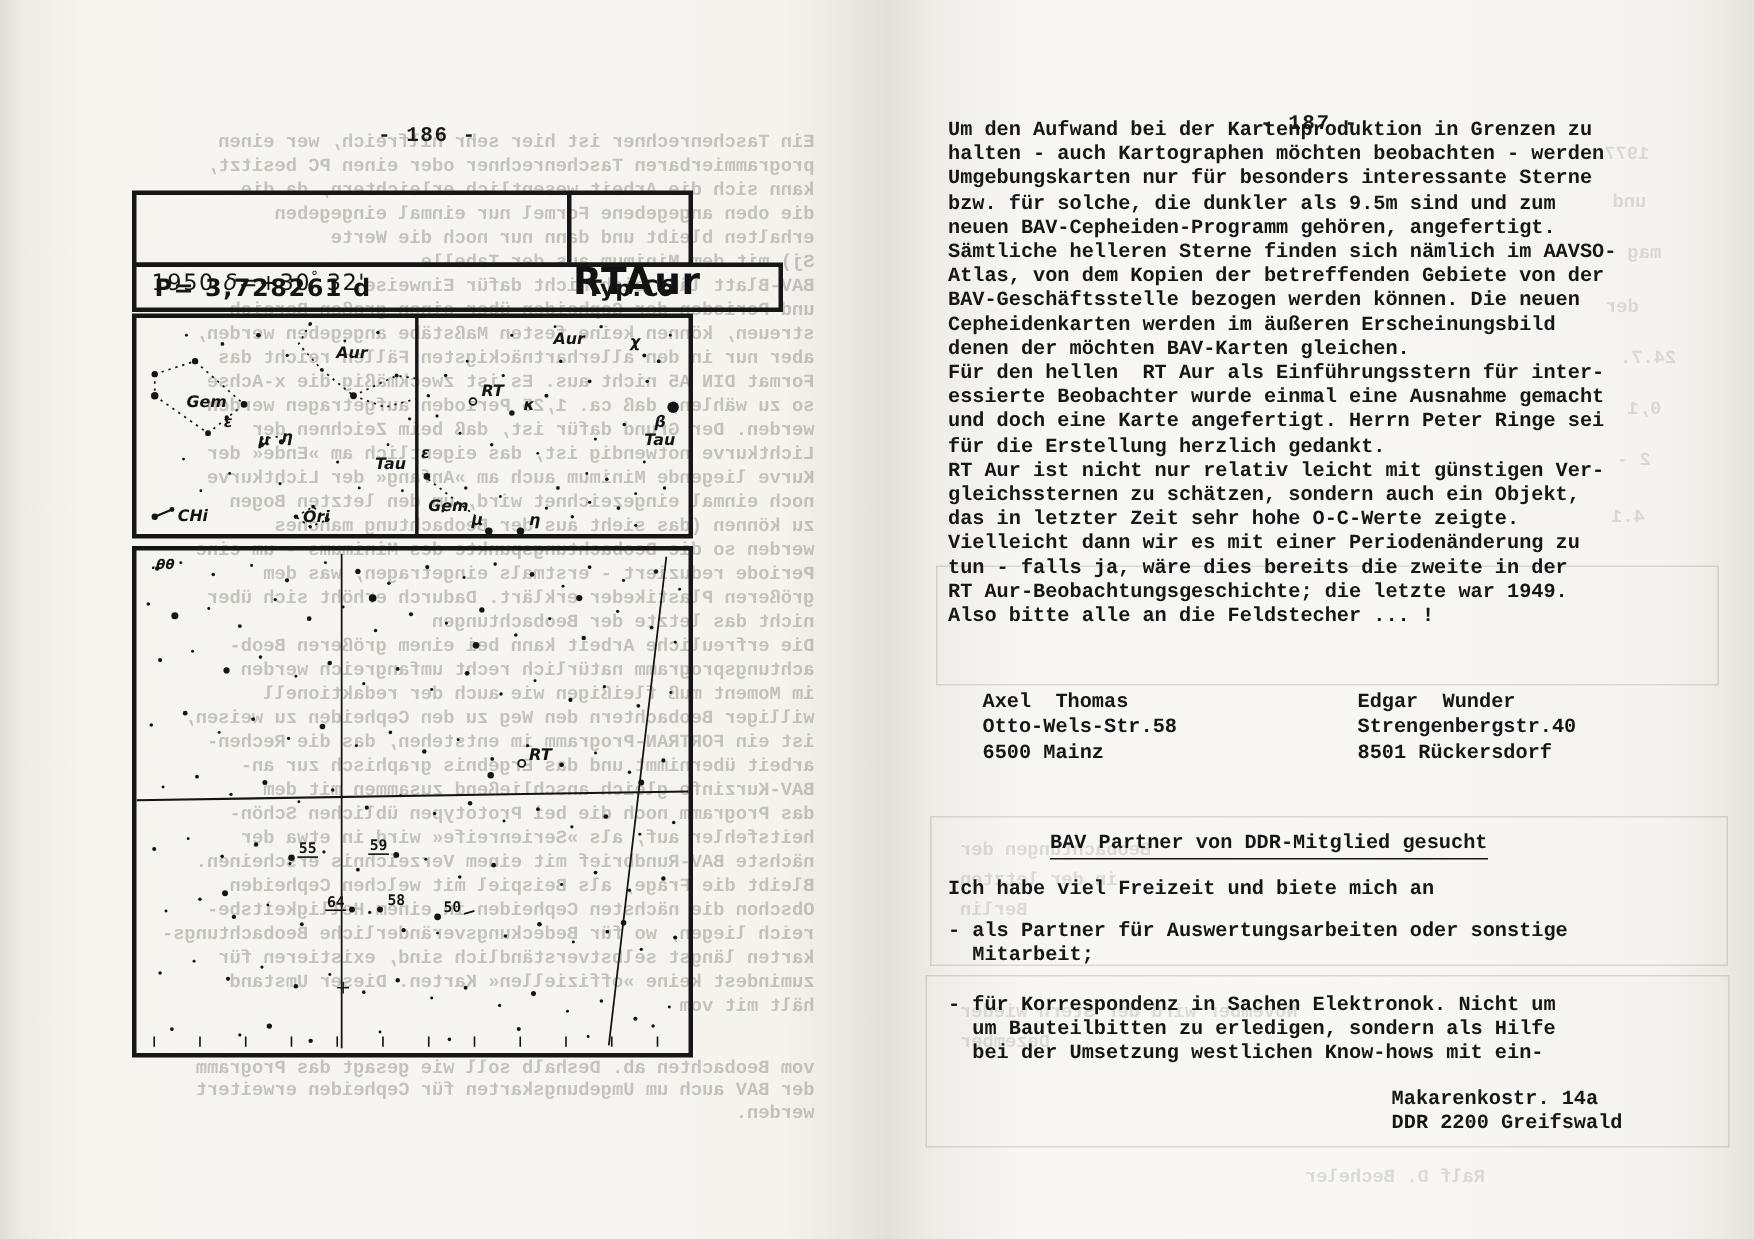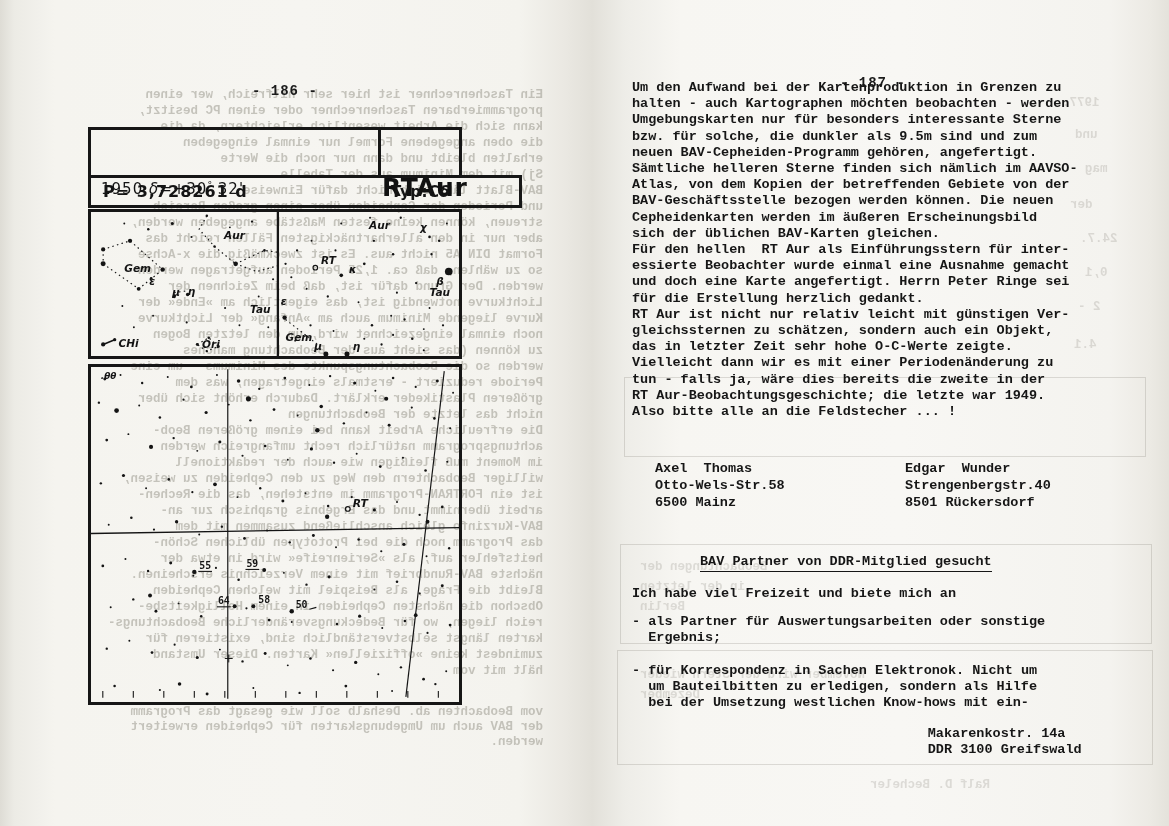--- a/index.html
+++ b/index.html
@@ -424,21 +424,21 @@
   <div class="rp-text" style="left:632px;top:80px;">
       <div class="tline">Um den Aufwand bei der Kartenproduktion in Grenzen zu</div>
       <div class="tline">halten - auch Kartographen möchten beobachten - werden</div>
       <div class="tline">Umgebungskarten nur für besonders interessante Sterne</div>
       <div class="tline">bzw. für solche, die dunkler als 9.5m sind und zum</div>
       <div class="tline">neuen BAV-Cepheiden-Programm gehören, angefertigt.</div>
       <div class="tline">Sämtliche helleren Sterne finden sich nämlich im AAVSO-</div>
       <div class="tline">Atlas, von dem Kopien der betreffenden Gebiete von der</div>
       <div class="tline">BAV-Geschäftsstelle bezogen werden können. Die neuen</div>
       <div class="tline">Cepheidenkarten werden im äußeren Erscheinungsbild</div>
-      <div class="tline">sich der üblichen BAV-Karten gleichen.</div>
+      <div class="tline">denen der möchten BAV-Karten gleichen.</div>
       <div class="tline">Für den hellen  RT Aur als Einführungsstern für inter-</div>
       <div class="tline">essierte Beobachter wurde einmal eine Ausnahme gemacht</div>
       <div class="tline">und doch eine Karte angefertigt. Herrn Peter Ringe sei</div>
       <div class="tline">für die Erstellung herzlich gedankt.</div>
       <div class="tline">RT Aur ist nicht nur relativ leicht mit günstigen Ver-</div>
       <div class="tline">gleichssternen zu schätzen, sondern auch ein Objekt,</div>
       <div class="tline">das in letzter Zeit sehr hohe O-C-Werte zeigte.</div>
       <div class="tline">Vielleicht dann wir es mit einer Periodenänderung zu</div>
       <div class="tline">tun - falls ja, wäre dies bereits die zweite in der</div>
       <div class="tline">RT Aur-Beobachtungsgeschichte; die letzte war 1949.</div>
@@ -460,25 +460,25 @@
   <div class="rp-text" style="left:700px;top:552px;">
     <span class="tline heading-u">BAV Partner von DDR-Mitglied gesucht</span>
   </div>
 
   <div class="rp-text" style="left:632px;top:586px;">
     <div class="tline">Ich habe viel Freizeit und biete mich an</div>
   </div>
 
   <div class="rp-text" style="left:632px;top:614px;">
       <div class="tline">- als Partner für Auswertungsarbeiten oder sonstige</div>
-      <div class="tline">  Ergebnis;</div>
+      <div class="tline">  Mitarbeit;</div>
       <div class="tline"></div>
       <div class="tline"><span>- für Korrespondenz in Sachen Elektronok. </span><span class="und">Nicht</span><span> um</span></div>
       <div class="tline">  um Bauteilbitten zu erledigen, sondern als Hilfe</div>
       <div class="tline">  bei der Umsetzung westlichen Know-hows mit ein-</div>
     </div>
 
   <div class="rp-text" style="left:790px;top:726px;">
       <div class="tline">                 Makarenkostr. 14a</div>
-      <div class="tline">                 DDR 3100 Greifswald</div>
+      <div class="tline">                 DDR 2200 Greifswald</div>
     </div>
 
 </div>
 
 </body></html>

